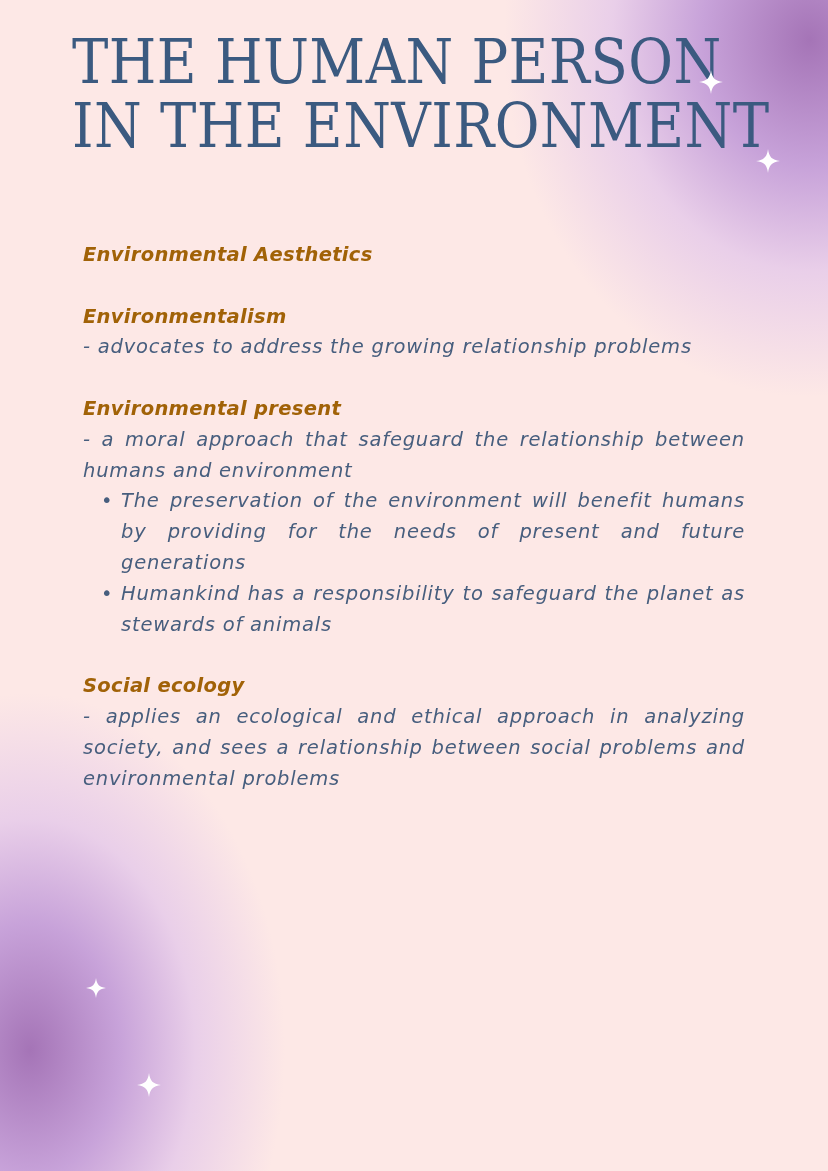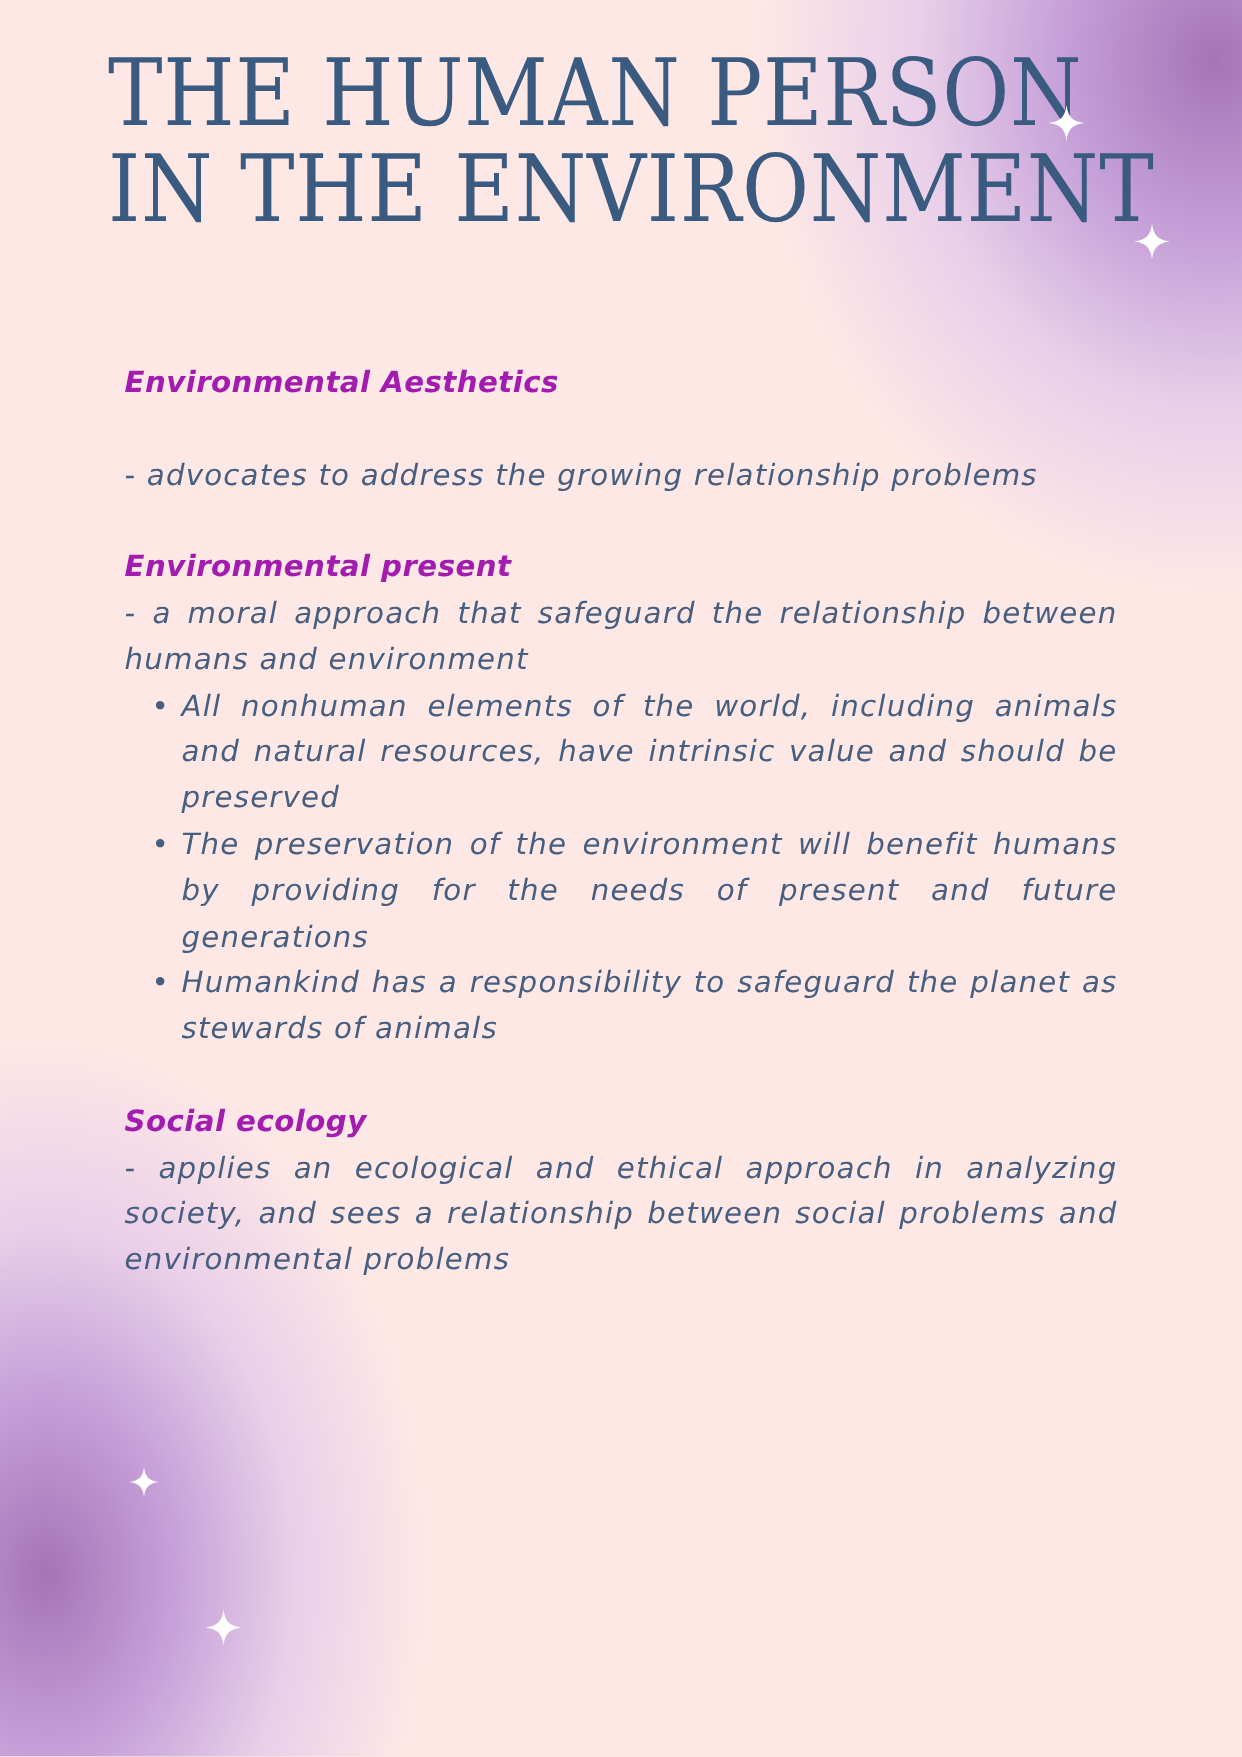--- a/index.html
+++ b/index.html
@@ -39,21 +39,21 @@
       color: #475e7e;
       font-size: 19.5px;
       line-height: 30.8px;
       font-style: italic;
       letter-spacing: 0.8px;
     }
     .section { margin-bottom: 30.8px; }
     .heading {
       font-weight: bold;
       font-style: italic;
-      color: #a21caf;
+      color: #a16207;
       letter-spacing: 0.3px;
     }
     .para { text-align: justify; text-align-last: left; }
     ul.ideas { list-style: none; padding-left: 38px; }
     ul.ideas li { position: relative; text-align: justify; text-align-last: left; }
     ul.ideas li::before {
       content: "\2022";
       position: absolute; left: -20px; font-style: normal;
     }
     .sparkle {
@@ -75,28 +75,28 @@
     <span>IN THE ENVIRONMENT</span>
   </h1>
 
   <div class="content">
 
     <div class="section">
       <div class="heading">Environmental Aesthetics</div>
     </div>
 
     <div class="section">
+      <div class="heading">Environmentalism</div>
       <div class="para">- advocates to address the growing relationship problems</div>
     </div>
 
     <div class="section">
       <div class="heading">Environmental present</div>
       <div class="para">- a moral approach that safeguard the relationship between humans and environment</div>
       <ul class="ideas">
-        <li>All nonhuman elements of the world, including animals and natural resources, have intrinsic value and should be preserved</li>
         <li>The preservation of the environment will benefit humans by providing for the needs of present and future generations</li>
         <li>Humankind has a responsibility to safeguard the planet as stewards of animals</li>
       </ul>
     </div>
 
     <div class="section">
       <div class="heading">Social ecology</div>
       <div class="para">- applies an ecological and ethical approach in analyzing society, and sees a relationship between social problems and environmental problems</div>
     </div>
 

